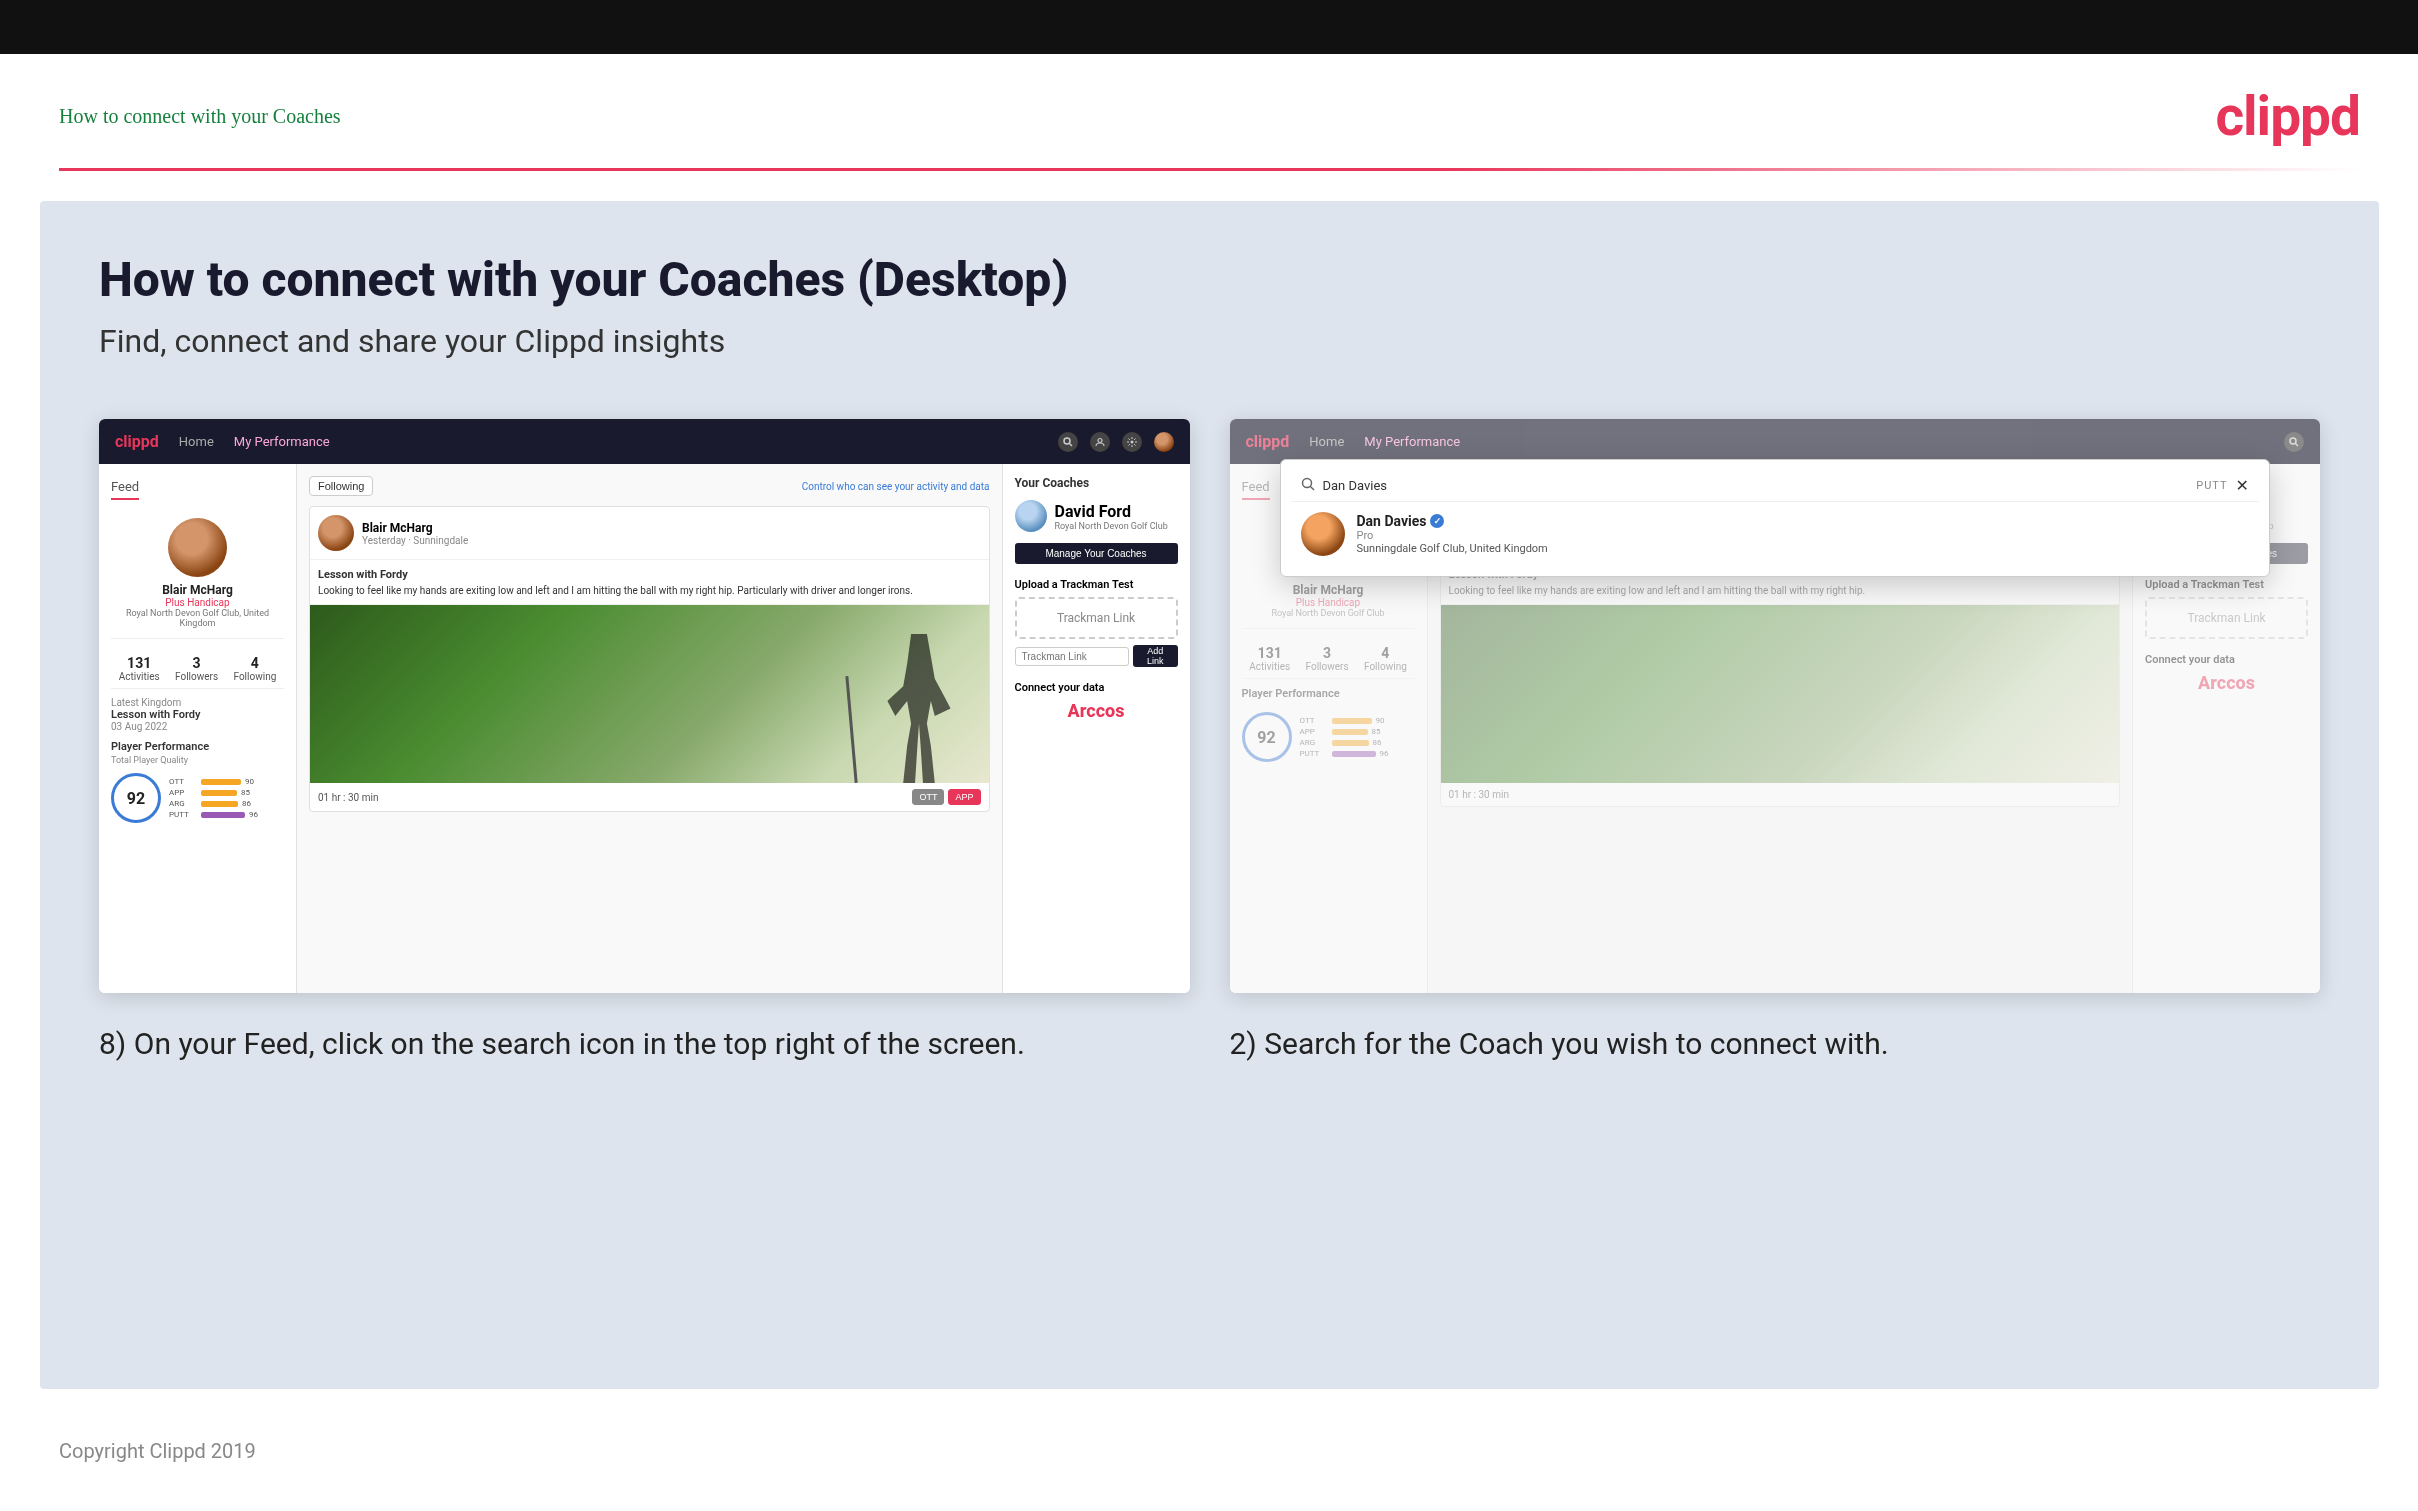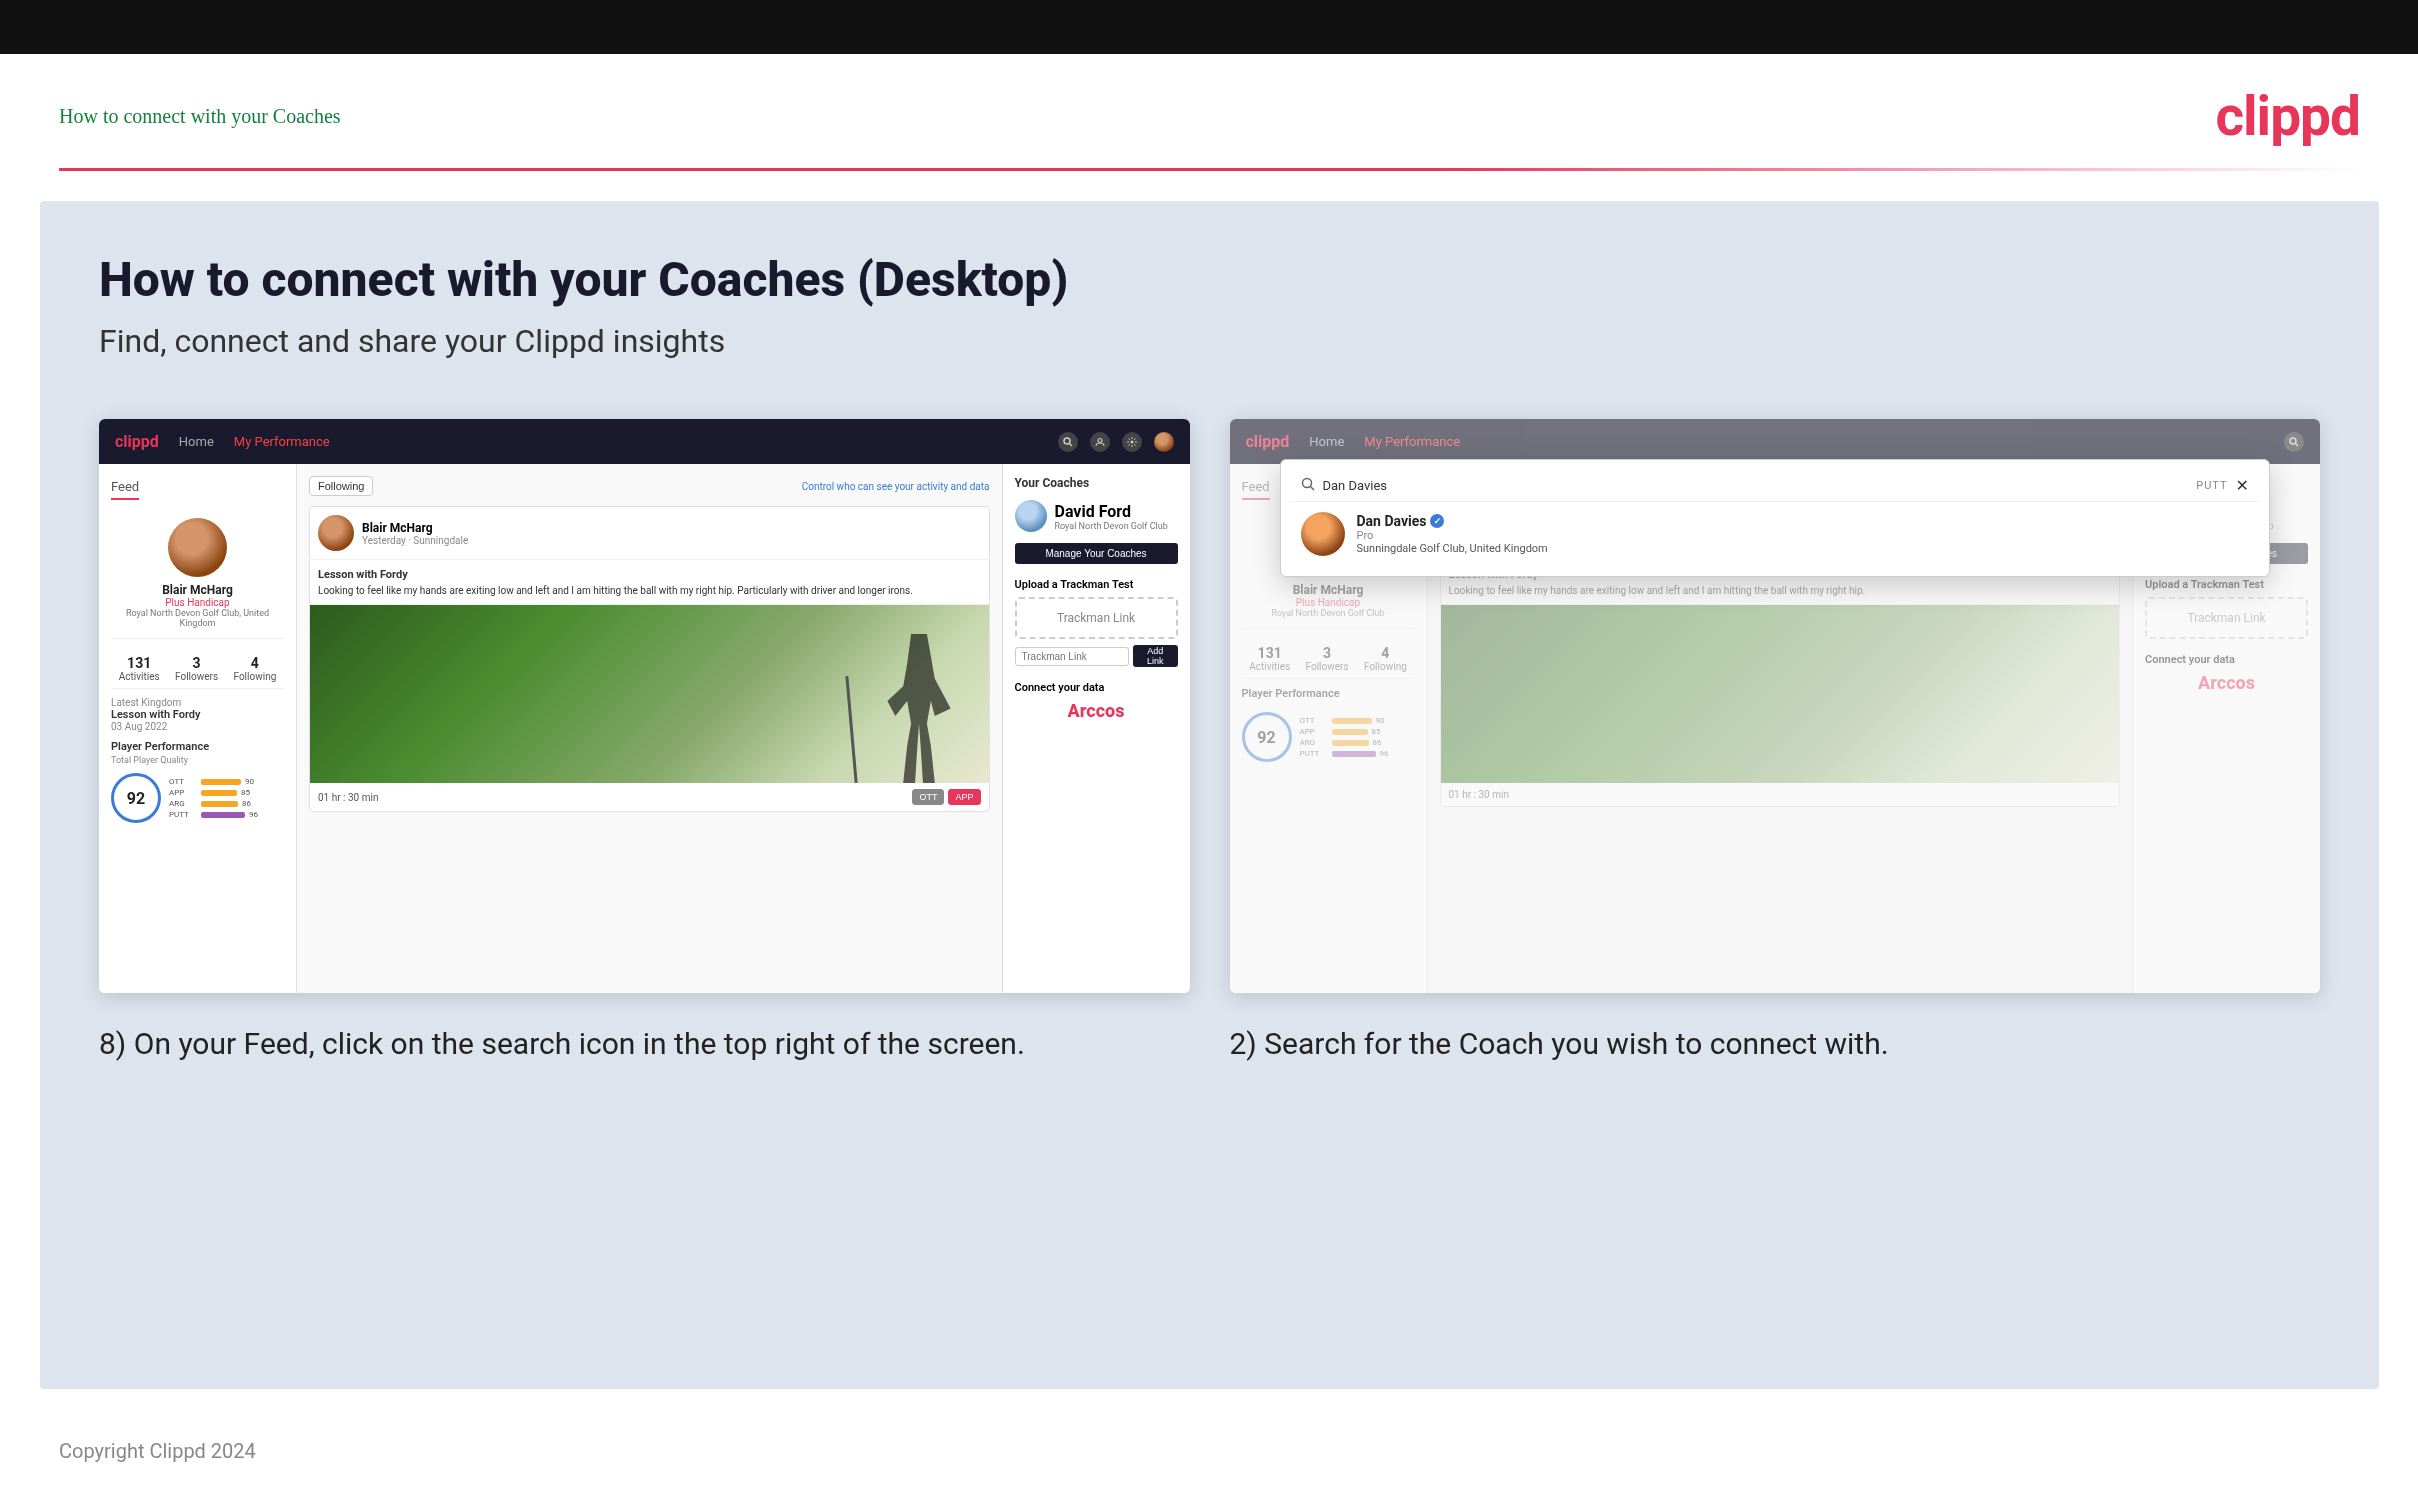--- a/index.html
+++ b/index.html
@@ -110,21 +110,21 @@
     .mock-nav-logo {
       color: #e8355a;
       font-size: 16px;
       font-weight: 700;
     }
     .mock-nav-item {
       color: #aaa;
       font-size: 13px;
     }
     .mock-nav-item.active {
-      color: #ef4444;
+      color: #f9a8d4;
     }
     .mock-nav-icons {
       margin-left: auto;
       display: flex;
       gap: 12px;
       align-items: center;
     }
     .mock-nav-icon {
       width: 20px;
       height: 20px;
@@ -836,15 +836,15 @@
         </div>
       </div>
       <div class="step-caption">2) Search for the Coach you wish to connect with.</div>
     </div>
 
   </div>
 
 </div>
 
 <div class="footer">
-  <span>Copyright Clippd 2024</span>
+  <span>Copyright Clippd 2019</span>
 </div>
 
 
 </body></html>

